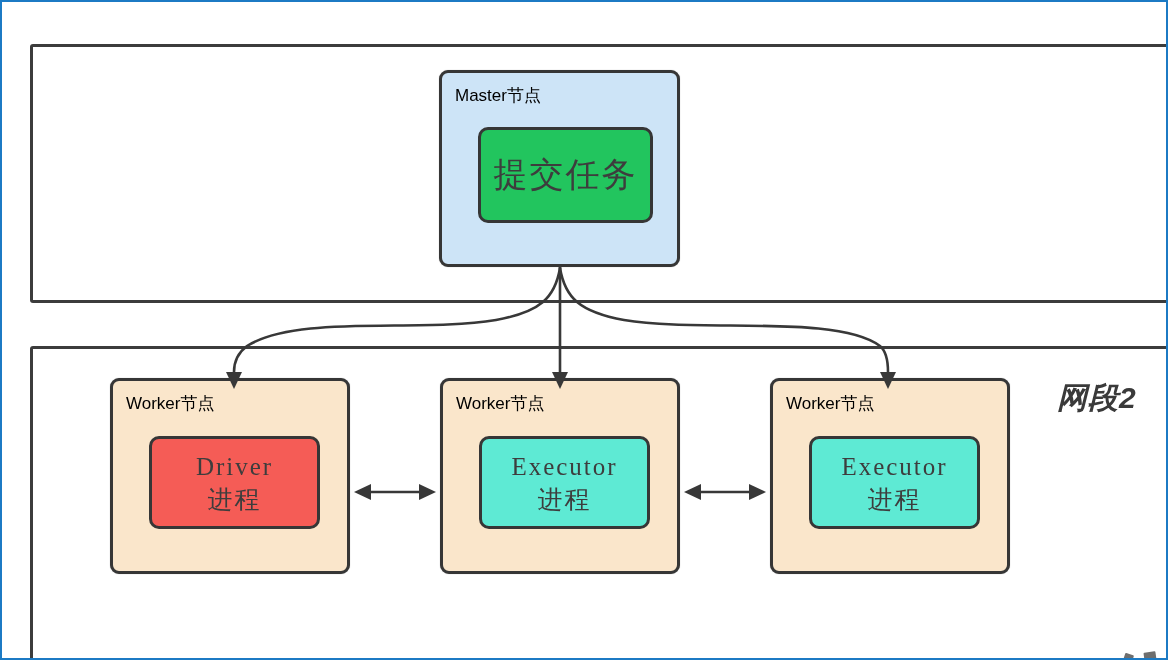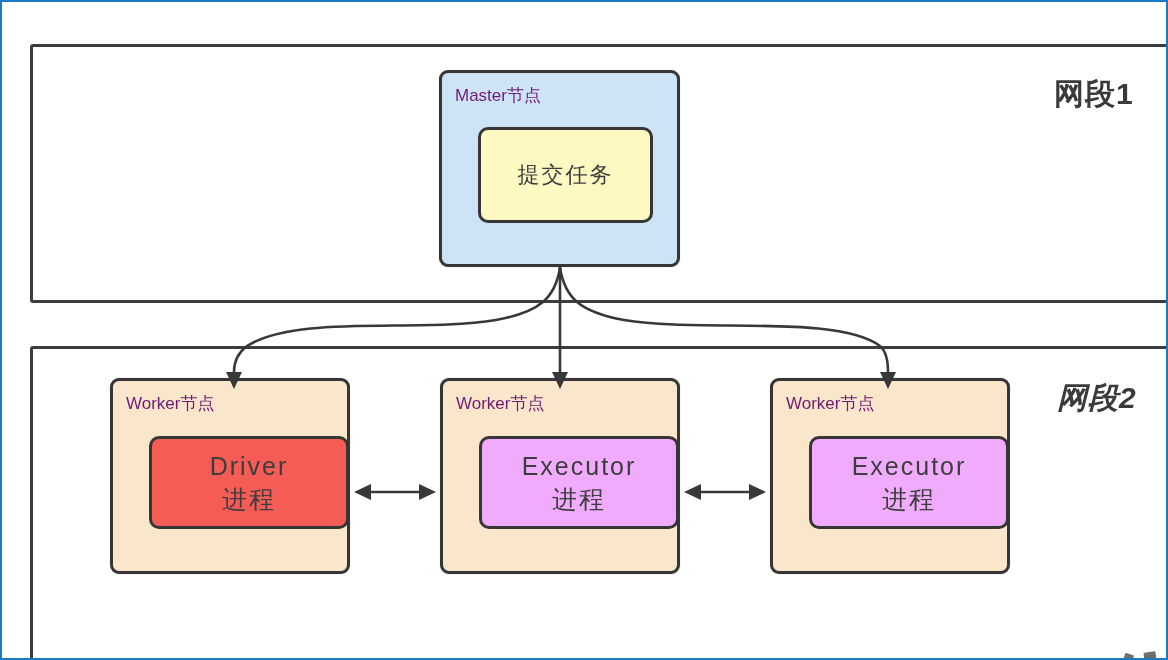--- a/index.html
+++ b/index.html
@@ -39,21 +39,21 @@
     border: 3px solid #363636;
     border-radius: 9px;
     box-sizing: border-box;
     box-shadow: 0 0 1px rgba(0,0,0,0.35);
   }
   .node-label {
     position: absolute;
     left: 13px;
     top: 11px;
     font-size: 17px;
-    color: #701a75;
+    color: #000000;
   }
   .master-node { left: 437px; top: 68px; width: 241px; height: 197px; background: #cde4f7; }
   .worker-node { top: 376px; width: 240px; height: 196px; background: #fae6cb; }
   .worker-node.w1 { left: 108px; }
   .worker-node.w2 { left: 438px; }
   .worker-node.w3 { left: 768px; }
 
   
   .inner-box {
     position: absolute;
@@ -62,34 +62,34 @@
     box-sizing: border-box;
     display: flex;
     flex-direction: column;
     align-items: center;
     justify-content: center;
     text-align: center;
     color: #3d3d3d;
   }
   .task-box {
     left: 36px; top: 54px; width: 175px; height: 96px;
-    background: #fef9c3;
+    background: #22c55e;
     font-family: "DejaVu Serif", serif;
-    font-size: 22px;
+    font-size: 34px;
     letter-spacing: 2px;
   }
   .process-box {
-    left: 36px; top: 55px; width: 200px; height: 93px;
-    font-family: Liberation Sans, sans-serif;
+    left: 36px; top: 55px; width: 171px; height: 93px;
+    font-family: Liberation Serif, serif;
     font-size: 25px;
     line-height: 33px;
     letter-spacing: 2px;
   }
   .process-box.driver   { background: #f55c56; }
-  .process-box.executor { background: #f0abfc; }
+  .process-box.executor { background: #5eead4; }
 
   
   .arrows {
     position: absolute;
     left: 0; top: 0;
     width: 1168px; height: 660px;
     pointer-events: none;
   }
 
   
@@ -99,21 +99,20 @@
   }
   .watermark-fragment i.m1 { left: 4px;  top: 2px; width: 9px;  height: 8px; transform: rotate(18deg); opacity: .8; }
   .watermark-fragment i.m2 { left: 24px; top: 0;   width: 12px; height: 9px; transform: rotate(-8deg); opacity: .8; }
 </style>
 </head>
 <body>
 
 <div class="stage">
 
   <div class="segment-rect seg1"></div>
-  <div class="segment-label seg1">网段1</div>
 
   <div class="segment-rect seg2"></div>
   <div class="segment-label seg2">网段2</div>
 
   <div class="node master-node">
     <div class="node-label">Master节点</div>
     <div class="inner-box task-box">
       <span>提交任务</span>
     </div>
   </div>

